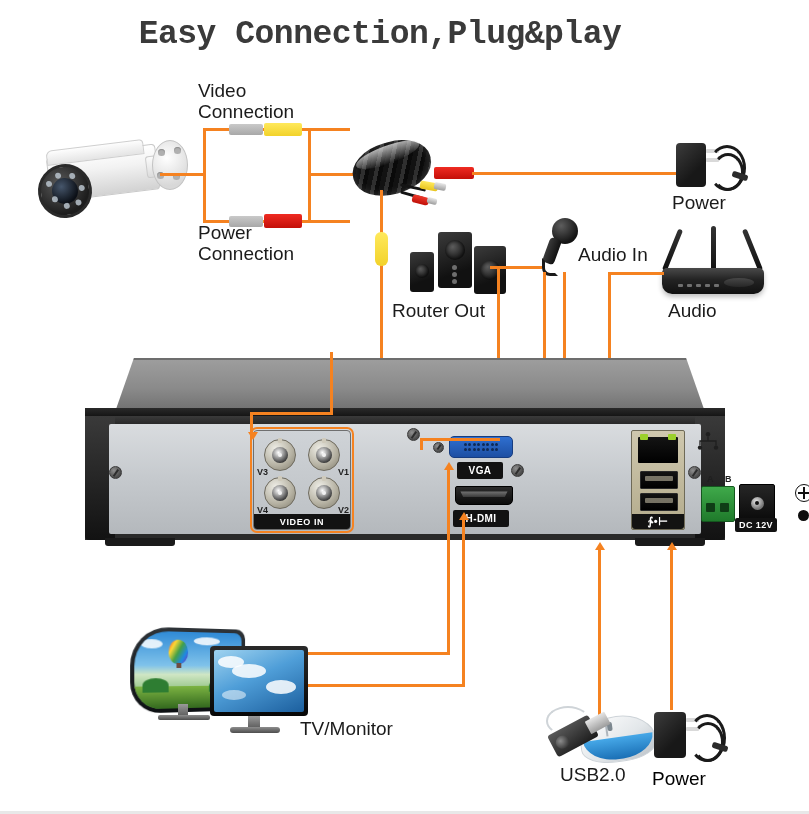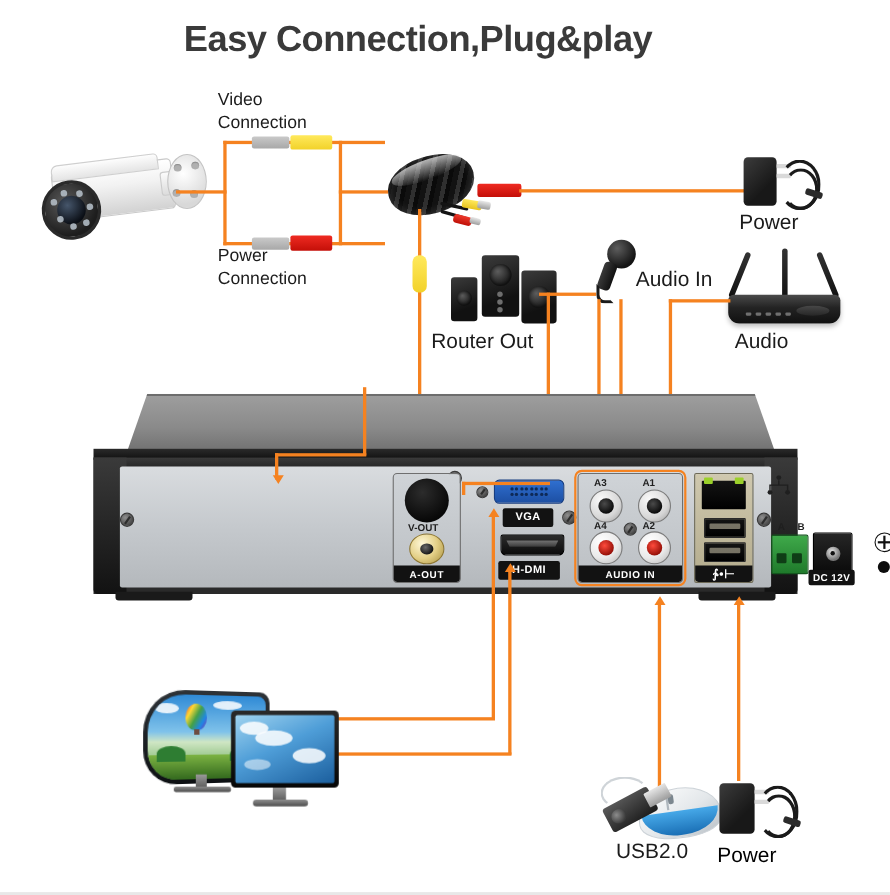--- a/index.html
+++ b/index.html
@@ -11,24 +11,25 @@
     box-sizing:border-box;
   }
   .stage{position:absolute;inset:0;}
   .abs{position:absolute;}
 
   
   #title{
     left:0;top:16px;width:760px;text-align:center;
     font-size:33px;font-weight:bold;color:#3a3a3a;
     letter-spacing:-0.5px;
-  }
-
-  
-  .lbl{color:#1b1b1b;font-size:16px;line-height:21px;font-weight:400;}
+    font-family:Liberation Mono, monospace;
+  }
+
+  
+  .lbl{color:#1b1b1b;font-size:19px;line-height:21px;font-weight:400;}
   .lbl.big{font-size:19px;}
 
   
   .wire{background:#F58220;}
   .wh{height:3px;}
   .wv{width:3px;}
   .arrow-d{
     width:0;height:0;border-left:5px solid transparent;border-right:5px solid transparent;
     border-top:8px solid #F58220;
   }
@@ -447,27 +448,40 @@
     <div class="dvr-rcorner"></div>
     <div class="dvr-panel"></div>
     <div class="dvr-foot" style="left:20px;width:70px;"></div>
     <div class="dvr-foot" style="right:20px;width:70px;"></div>
     <div class="screw" style="left:24px;top:108px;width:11px;height:11px;"></div>
     <div class="screw" style="right:24px;top:108px;width:11px;height:11px;"></div>
     <div class="screw" style="left:322px;top:70px;width:11px;height:11px;"></div>
     <div class="screw" style="left:426px;top:106px;width:11px;height:11px;"></div>
     <div class="screw" style="left:348px;top:84px;width:9px;height:9px;"></div>
 
-
-    <div class="grp" style="left:272px;top:72px;width:60px;height:98px;">
-      <div class="vout" style="left:10px;top:4px;width:40px;height:40px;"></div>
-      <div class="port-txt" style="left:13px;top:44px;">V-OUT</div>
-      <div class="aout" style="left:14px;top:54px;width:30px;height:26px;"></div>
-      <div class="grp-label">A-OUT</div>
-    </div>
+    <div class="grp grp-hl" style="left:168px;top:72px;width:96px;height:98px;">
+      <div class="bnc" style="left:10px;top:8px;width:30px;height:30px;">
+        <div class="bnc-nub" style="left:13px;top:-2px;"></div>
+      </div>
+      <div class="bnc" style="left:54px;top:8px;width:30px;height:30px;">
+        <div class="bnc-nub" style="left:13px;top:-2px;"></div>
+      </div>
+      <div class="bnc" style="left:10px;top:46px;width:30px;height:30px;">
+        <div class="bnc-nub" style="left:13px;top:-2px;"></div>
+      </div>
+      <div class="bnc" style="left:54px;top:46px;width:30px;height:30px;">
+        <div class="bnc-nub" style="left:13px;top:-2px;"></div>
+      </div>
+      <div class="port-txt" style="left:3px;top:36px;">V3</div>
+      <div class="port-txt" style="left:84px;top:36px;">V1</div>
+      <div class="port-txt" style="left:3px;top:74px;">V4</div>
+      <div class="port-txt" style="left:84px;top:74px;">V2</div>
+      <div class="grp-label">VIDEO IN</div>
+    </div>
+
 
     <div class="vga" style="left:364px;top:78px;width:62px;height:20px;">
       <div class="vga-holes">
         <i></i>
           <i></i>
           <i></i>
           <i></i>
           <i></i>
           <i></i>
           <i></i>
@@ -480,40 +494,20 @@
           <i></i>
           <i></i>
           <i></i>
       </div>
     </div>
     <div class="tagbox" style="left:372px;top:104px;width:46px;height:17px;">VGA</div>
 
     <div class="hdmi" style="left:370px;top:128px;width:56px;height:17px;"></div>
     <div class="tagbox" style="left:368px;top:152px;width:56px;height:17px;">H-DMI</div>
 
-    <div class="grp grp-hl" style="left:440px;top:72px;width:94px;height:98px;">
-      <div class="rca rca-white" style="left:10px;top:14px;width:28px;height:28px;">
-          <div class="rca-in"></div>
-        </div>
-      <div class="rca rca-white" style="left:54px;top:14px;width:28px;height:28px;">
-          <div class="rca-in"></div>
-        </div>
-      <div class="rca rca-red" style="left:10px;top:52px;width:28px;height:28px;">
-          <div class="rca-in"></div>
-        </div>
-      <div class="rca rca-red" style="left:54px;top:52px;width:28px;height:28px;">
-          <div class="rca-in"></div>
-        </div>
-      <div class="port-txt" style="left:14px;top:3px;">A3</div>
-      <div class="port-txt" style="left:58px;top:3px;">A1</div>
-      <div class="port-txt" style="left:14px;top:42px;">A4</div>
-      <div class="port-txt" style="left:58px;top:42px;">A2</div>
-      <div class="screw" style="left:41px;top:44px;width:10px;height:10px;"></div>
-      <div class="grp-label">AUDIO IN</div>
-    </div>
 
     <div class="rj45-box" style="left:546px;top:72px;width:52px;height:98px;">
       <div class="rj45" style="left:6px;top:6px;width:40px;height:26px;"></div>
       <div class="rj45-led" style="left:8px;top:3px;"></div>
       <div class="rj45-led" style="left:36px;top:3px;"></div>
       <div class="usbp" style="left:8px;top:40px;width:36px;height:16px;"></div>
       <div class="usbp" style="left:8px;top:62px;width:36px;height:16px;"></div>
       <div class="grp-label" style="font-size:11px;">∱•⊢</div>
     </div>
     <div class="net-ico" style="left:612px;top:74px;font-size:15px;line-height:15px;">
@@ -586,20 +580,21 @@
           <div class="cloud" style="left:4px;top:6px;width:26px;height:12px;"></div>
           <div class="cloud" style="left:18px;top:14px;width:34px;height:14px;"></div>
           <div class="cloud" style="left:52px;top:30px;width:30px;height:14px;"></div>
           <div class="cloud" style="left:8px;top:40px;width:24px;height:10px;opacity:.6;"></div>
         </div>
       </div>
       <div class="abs mount" style="left:38px;top:70px;width:12px;height:12px;"></div>
       <div class="abs mount-base" style="left:20px;top:81px;width:50px;height:6px;border-radius:3px;"></div>
     </div>
   </div>
+  <div class="abs lbl big" style="left:300px;top:718px;width:160px;">TV/Monitor</div>
 
   <div class="abs" style="left:540px;top:706px;width:120px;height:60px;">
     <div class="abs mouse-cord" style="left:6px;top:0px;width:40px;height:26px;"></div>
     <div class="abs mouse-body" style="left:40px;top:10px;width:74px;height:44px;">
       <div class="mouse-blue" style="left:2px;top:20px;width:70px;height:22px;"></div>
       <div class="mouse-split" style="left:26px;top:2px;width:1.5px;height:16px;"></div>
       <div class="mouse-wheel" style="left:28px;top:4px;width:5px;height:9px;"></div>
     </div>
     <div class="abs usb-stick" style="left:10px;top:18px;width:46px;height:24px;">
       <div class="abs" style="left:4px;top:6px;width:14px;height:13px;border-radius:50%;background:radial-gradient(circle at 40% 35%,#8d8d8d,#3a3a3a 70%);"></div>

